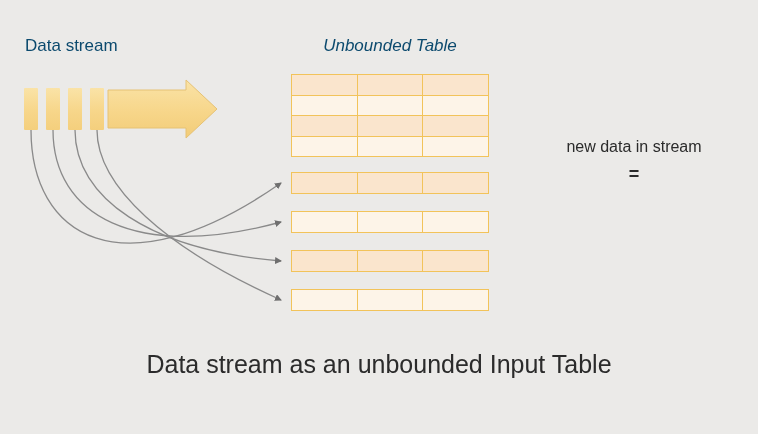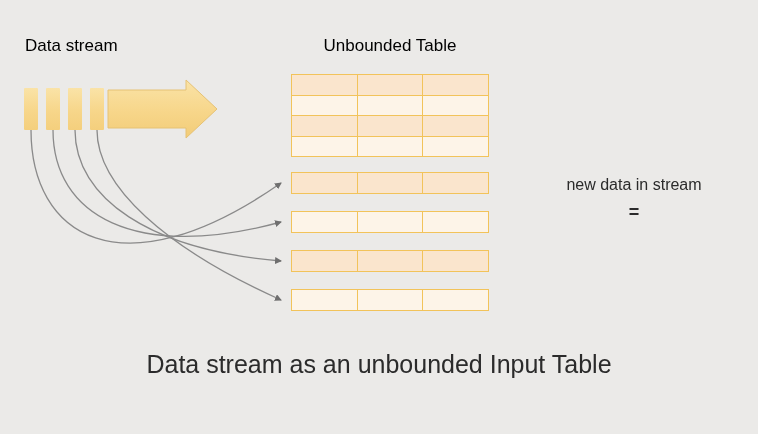--- a/index.html
+++ b/index.html
@@ -15,45 +15,45 @@
   }
   #diagram-root {
     position: relative;
     width: 758px;
     height: 434px;
   }
 
   
   .label {
     position: absolute;
-    color: #000000;
+    color: #0c4a6e;
     white-space: nowrap;
   }
   #data-stream-label {
     left: 25px;
     top: 36px;
     font-size: 17px;
   }
   #unbounded-table-label {
     left: 291px;
     top: 36px;
     width: 198px;
     text-align: center;
     font-size: 17px;
+    font-style: italic;
   }
   #equation-block {
     position: absolute;
     left: 514px;
     top: 136px;
     width: 240px;
     text-align: center;
     color: #2b2b2b;
     font-size: 16px;
     line-height: 1.35;
-    margin-top: 38px;
   }
   #equation-block .eq-sign {
     display: block;
     font-size: 18px;
     font-weight: bold;
     margin: 4px 0 4px 0;
     letter-spacing: 0px;
   }
   #equation-block .eq-line {
     display: block;

